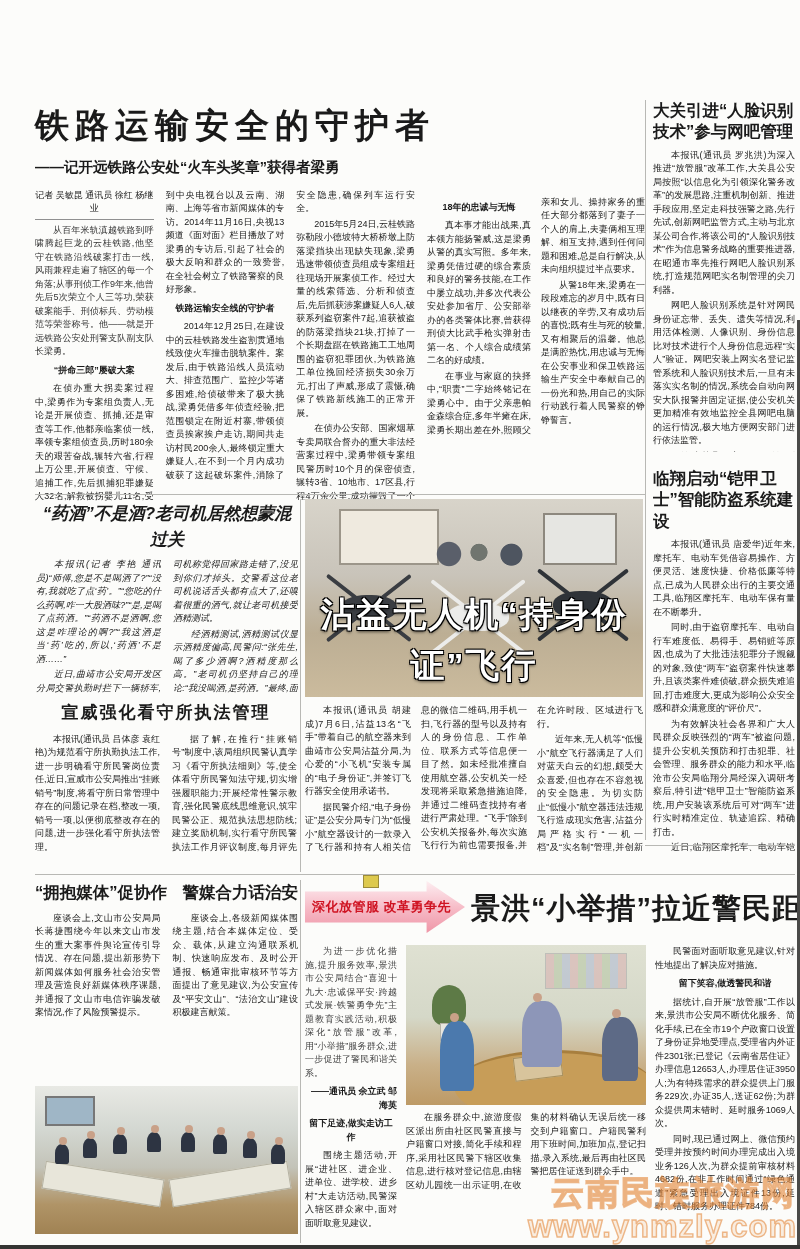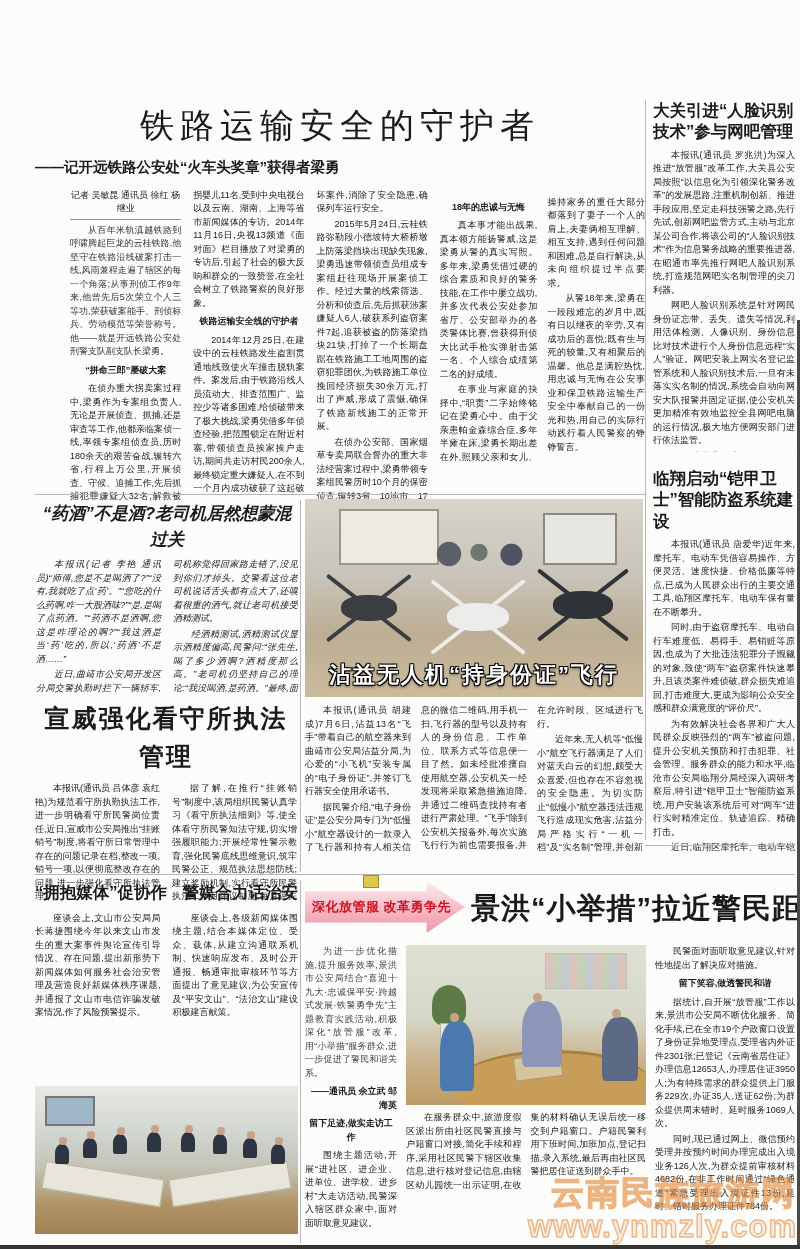--- a/index.html
+++ b/index.html
@@ -14,46 +14,46 @@
   .sect{color:#1ea7dd;font-size:30px;font-weight:900;letter-spacing:3px;white-space:nowrap;}
   .dateline{color:#1ea7dd;font-size:8.5px;white-space:nowrap;margin-right:8px;}
   .pageno{font-family:"Liberation Serif","DejaVu Serif",serif;font-size:36px;color:#111;line-height:1;}
   
   .art p{margin:0 0 2px;text-indent:2em;text-align:justify;}
   .art .sub{text-indent:0;text-align:center;font-weight:bold;margin:5px 0;}
   .art .byl{text-indent:0;text-align:center;border-bottom:1px solid #909090;padding-bottom:3px;margin-bottom:4px;}
   .small{font-size:9px;line-height:1.5;}
   
   .main{position:absolute;left:35px;top:100px;width:610px;}
-  .main h1{margin:0;text-align:center;font-size:34px;font-weight:400;letter-spacing:6px;}
+  .main h1{margin:0;text-align:left;font-size:34px;font-weight:700;letter-spacing:6px;}
   .main .subtitle{text-align:left;font-size:14.5px;font-weight:bold;margin:6px 0 10px;}
-  .main-body{display:flex;gap:12px;height:318px;margin-left:35px;}
+  .main-body{display:flex;gap:12px;height:318px;}
   .main-left{width:380px;column-count:3;column-gap:12px;overflow:hidden;}
   .main-left .intro{color:#333;}
   .main-right{width:218px;display:flex;}
   .main-right-text{flex:1;column-count:2;column-gap:10px;overflow:hidden;margin-top:7px;}
   
   .vr,.hr{position:absolute;background:#b8b8b4;}
   .vr{width:1px;} .hr{height:1px;}
   
   .sidebar{position:absolute;left:653px;top:100px;width:142px;}
   .sidebar h2{margin:0 0 6px;font-size:16.5px;font-weight:900;line-height:1.3;}
   .sb-a{height:352px;overflow:hidden;}
   .sb-b{height:388px;overflow:hidden;margin-top:16px;}
   
   .jiu{position:absolute;left:36px;top:501px;width:262px;font-style:italic;}
   .jiu h2{margin:0 0 6px;font-size:17px;font-weight:900;text-align:center;}
   .jiu .bd{height:150px;column-count:2;column-gap:12px;overflow:hidden;}
   .xw{position:absolute;left:35px;top:700px;width:262px;}
-  .xw h2{margin:0 0 7px;font-size:25px;font-weight:900;text-align:center;letter-spacing:2px;}
+  .xw h2{margin:0 0 7px;font-size:17px;font-weight:900;text-align:center;letter-spacing:2px;}
   .xw .bd{height:132px;column-count:2;column-gap:12px;overflow:hidden;}
   .drone{position:absolute;left:305px;top:499px;width:338px;}
   .drone .bd{height:162px;column-count:3;column-gap:10px;overflow:hidden;margin-top:7px;}
   .overlay-title{position:absolute;left:0;right:0;bottom:6px;text-align:center;color:#fff;
-     font-size:22px;font-weight:900;letter-spacing:2px;
+     font-size:34px;font-weight:900;letter-spacing:2px;
      text-shadow:-1px -1px 0 #000,1px -1px 0 #000,-1px 1px 0 #000,1px 1px 0 #000,0 2px 3px rgba(0,0,0,.6);}
   
   .ws{position:absolute;left:35px;top:880px;width:263px;}
   .ws .ttls{display:flex;justify-content:space-between;font-size:16.5px;font-weight:900;}
   .ws .bd{height:168px;column-count:2;column-gap:12px;overflow:hidden;margin-top:7px;}
   .jh{position:absolute;left:305px;top:875px;width:490px;}
   .jh-top{position:relative;height:64px;}
   .arrow{position:absolute;left:0;top:6px;width:160px;height:52px;
      background:linear-gradient(180deg,#fdeef1 0%,#f6b9c5 55%,#ef96a7 100%);
      clip-path:polygon(0 20%,76% 20%,76% 0,100% 50%,76% 100%,76% 80%,0 80%);

